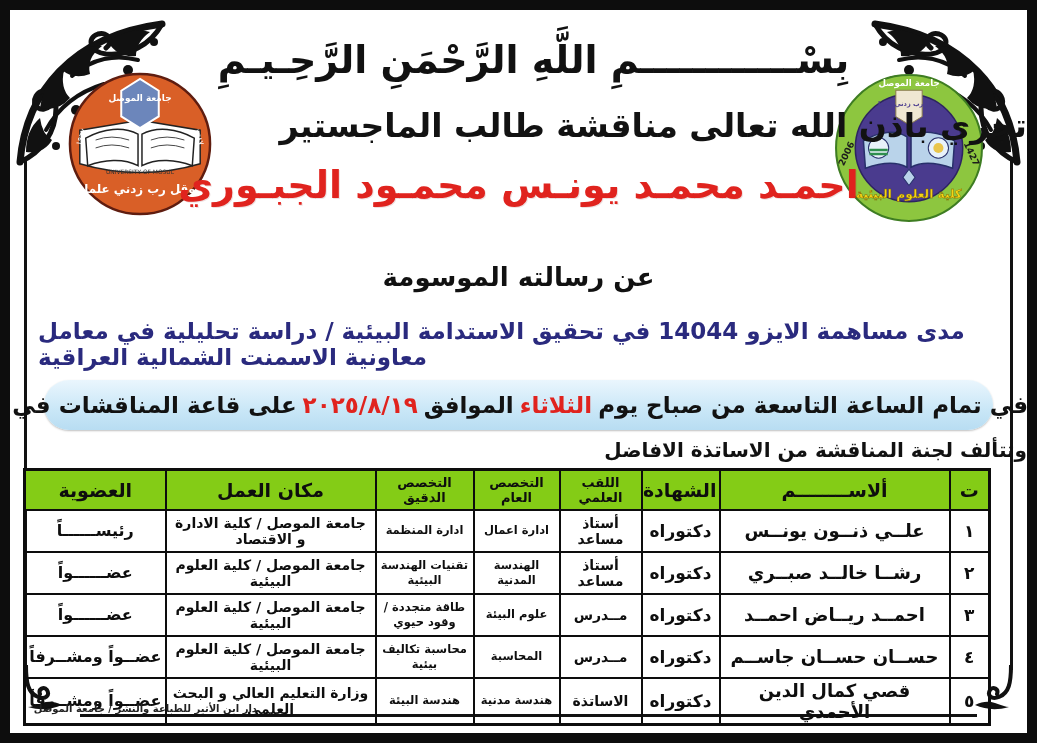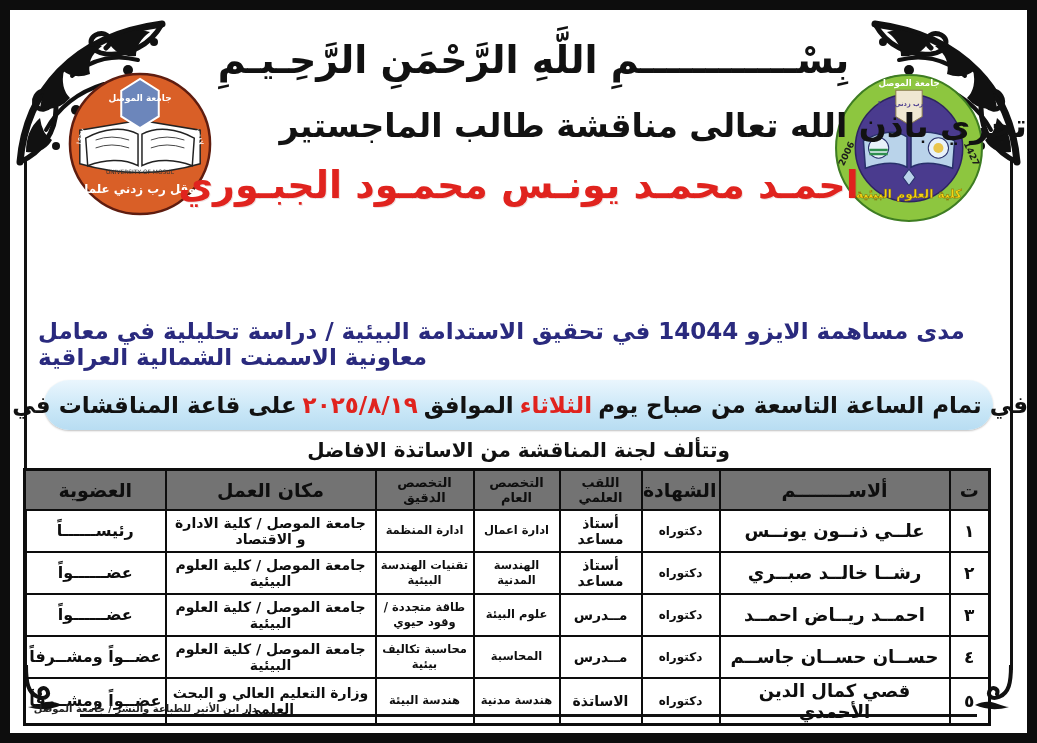--- a/index.html
+++ b/index.html
@@ -51,40 +51,40 @@
   .schedule-band {
     position:absolute; top:370px; right:34px; left:34px; height:50px;
     background:linear-gradient(180deg,#eaf6fd 0%,#c9e7f7 60%,#b8ddf2 100%);
     border-radius:26px; display:flex; align-items:center; justify-content:center;
     font-size:23px; font-weight:bold; color:#121212;
     box-shadow:0 1px 2px rgba(0,0,0,.25);
   }
   .schedule-band .red { color:#e0231e; }
   .schedule-band span { margin:0 3px; white-space:nowrap; }
   .committee-intro {
-    position:absolute; top:428px; right:0; left:0; text-align:center;
+    position:absolute; top:428px; right:0; left:0; 
     font-size:20px; font-weight:bold; color:#111;
   }
   
   .committee-table {
     position:absolute; top:458px; right:36px;
     border-collapse:collapse; table-layout:fixed; width:965px;
     direction:rtl; border:3px solid #0d0d0d;
   }
   .committee-table th, .committee-table td {
     border:2.5px solid #0d0d0d; text-align:center; vertical-align:middle;
     font-weight:bold; color:#0e0e0e; padding:1px 2px; overflow:hidden;
   }
   .committee-table thead tr { height:40px; }
   .committee-table tbody tr { height:42px; }
-  .committee-table thead th { background:#737373; font-size:19px; }
+  .committee-table thead th { background:#84cc16; font-size:19px; }
   .committee-table thead th.small-h { font-size:13px; }
   td.c-num  { font-size:17px; }
   td.c-name { font-size:18px; }
-  td.c-deg  { font-size:12px; }
+  td.c-deg  { font-size:17px; }
   td.c-rank { font-size:14px; }
   td.c-gen, td.c-spec { font-size:11.5px; line-height:1.25;margin-left:47px; }
   td.c-work { font-size:14px; }
   td.c-role { font-size:16px; }
   .footer-printer {
     position:absolute; bottom:19px; right:770px; 
     font-size:10px; font-weight:bold; color:#222; white-space:nowrap;
   }
   .logo-label { font-weight:bold; }
 </style>
@@ -176,20 +176,21 @@
     <text x="75" y="14" text-anchor="middle" font-size="8.5" fill="#fff" class="logo-label">جامعة الموصل</text>
     <text x="75" y="34" text-anchor="middle" font-size="6.5" fill="#4a3b8e" class="logo-label">وقل رب زدني علما</text>
     <text x="75" y="124" text-anchor="middle" font-size="12" fill="#f5d312" stroke="#7a650a" stroke-width="0.4" class="logo-label">كلية العلوم البيئية</text>
     <text x="16" y="82" text-anchor="middle" font-size="9" fill="#1c1c1c" transform="rotate(-65 16 82)" class="logo-label">2006</text>
     <text x="134" y="82" text-anchor="middle" font-size="9" fill="#1c1c1c" transform="rotate(65 134 82)" class="logo-label">1427</text>
   </svg>
 
   <div class="bismillah">بِسْــــــــــــمِ اللَّهِ الرَّحْمَنِ الرَّحِـيـمِ</div>
   <div class="announcement">تجري باذن الله تعالى مناقشة طالب الماجستير</div>
   <div class="student-name">احمـد محمـد يونـس محمـود الجبـوري</div>
+  <div class="about-thesis">عن رسالته الموسومة</div>
   <div class="thesis-title">مدى مساهمة الايزو 14044 في تحقيق الاستدامة البيئية / دراسة تحليلية في معامل معاونية الاسمنت الشمالية العراقية</div>
 
   <div class="schedule-band">
     <span>وذلك في تمام الساعة التاسعة من صباح يوم</span>
     <span class="red">الثلاثاء</span>
     <span>الموافق</span>
     <span class="red">٢٠٢٥/٨/١٩</span>
     <span>على قاعة المناقشات في كليتنا</span>
   </div>
 

